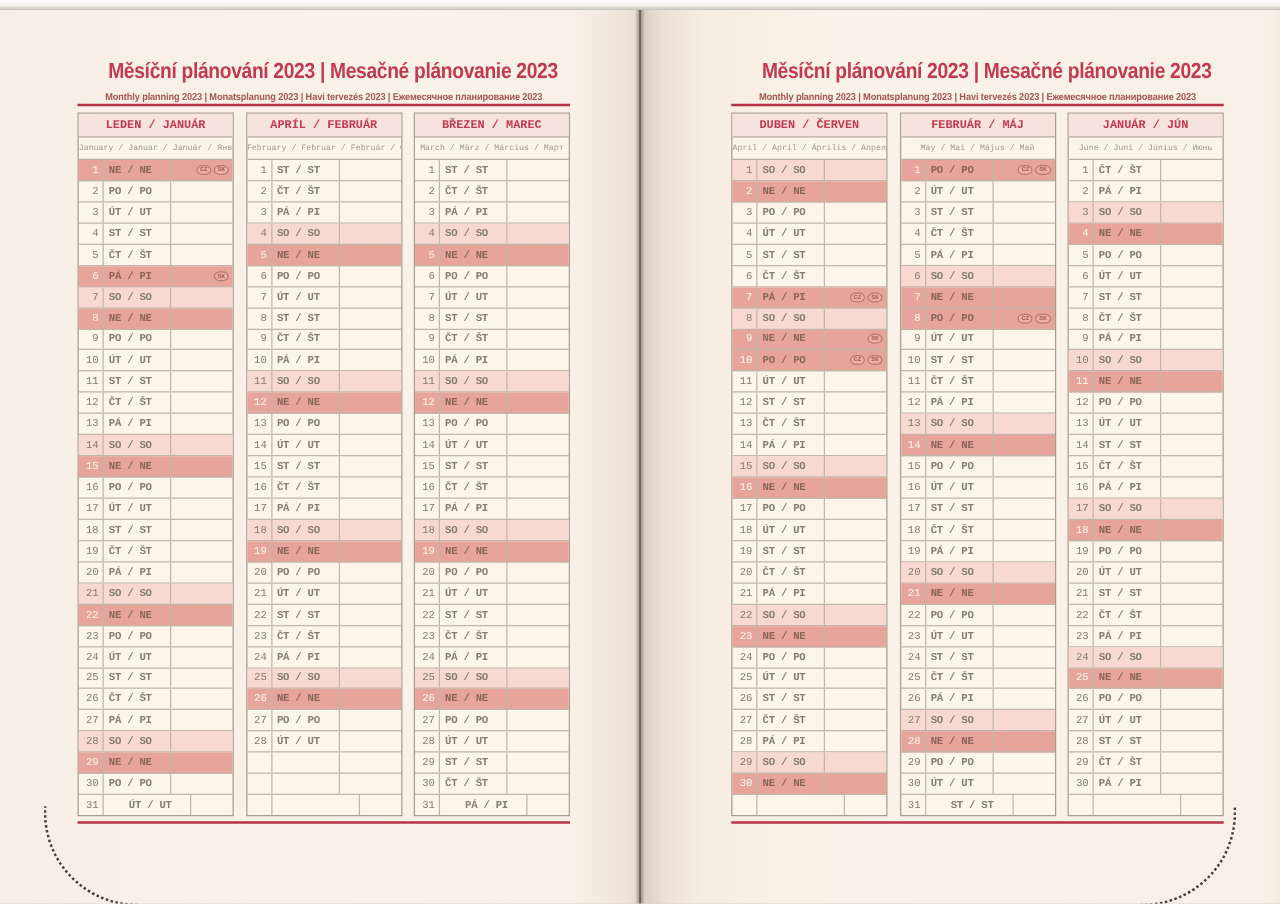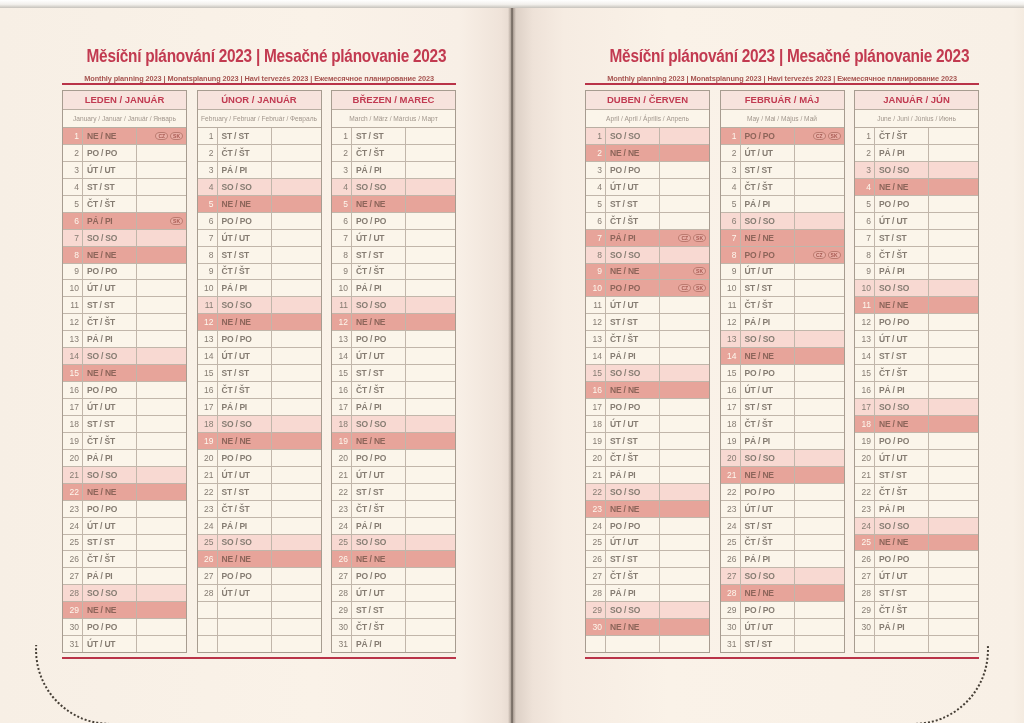--- a/index.html
+++ b/index.html
@@ -36,38 +36,38 @@
     display:inline-block;transform:scaleX(.88);transform-origin:center;
     font-size:17.5px;font-weight:bold;letter-spacing:-.3px;color:#c23a50;white-space:nowrap;
   }
   .subtitle{
     display:inline-block;transform:scaleX(.92);transform-origin:center;
     margin-top:3px;font-size:8px;font-weight:bold;letter-spacing:-.1px;color:#a65450;white-space:nowrap;
   }
   .rule-top{position:absolute;top:75px;left:0;width:394px;height:2px;background:#b93348;}
   .rule-bottom{position:absolute;top:649px;left:0;width:394px;height:2px;background:#b93348;}
 
-  .months{position:absolute;top:82px;left:0;width:394px;height:563px;display:flex;gap:9.5px;}
+  .months{position:absolute;top:82px;left:0;width:394px;height:563px;display:flex;gap:9.5px;font-family:Liberation Mono, monospace;}
   .month{
     width:125px;height:563px;box-sizing:border-box;display:flex;flex-direction:column;
     border:1px solid #a79c90;background:#fbf5ea;
   }
   .m-header{
     flex:0 0 18px;line-height:18px;text-align:center;
     background:#f7e3dd;border-bottom:1px solid #b9aea2;
     font-size:9.5px;font-weight:bold;color:#c13a51;letter-spacing:0;white-space:nowrap;
   }
   .m-langs{
     flex:0 0 17px;line-height:17px;text-align:center;
     border-bottom:1px solid #b9aea2;
     font-size:6.6px;color:#a1968c;white-space:nowrap;overflow:hidden;
   }
   .m-body{flex:1;display:flex;flex-direction:column;}
   .row{flex:1;display:flex;align-items:center;border-bottom:1px solid #c1b6aa;box-sizing:border-box;}
-  .row:last-child{border-bottom:none;}
+  .row:last-child{border-bottom:none;gap:16px;}
   .c-num{
     width:16px;flex:0 0 16px;box-sizing:content-box;text-align:right;padding-right:3px;
     border-right:1px solid #c1b6aa;font-size:8.5px;color:#857c72;height:100%;
     display:flex;align-items:center;justify-content:flex-end;
   }
   .c-day{
     width:49px;flex:0 0 49px;padding-left:4px;border-right:1px solid #c1b6aa;
     font-size:8.5px;font-weight:bold;letter-spacing:-.2px;color:#857c72;height:100%;
     display:flex;align-items:center;white-space:nowrap;
   }
@@ -263,21 +263,21 @@
               <div class="c-notes"></div>
             </div>
             <div class="row">
               <div class="c-num">31</div>
               <div class="c-day">ÚT / UT</div>
               <div class="c-notes"></div>
             </div>
           </div>
       </div>
       <div class="month">
-        <div class="m-header">ÚNOR / JANUÁR</div>
+        <div class="m-header">APRÍL / FEBRUÁR</div>
         <div class="m-langs">February / Februar / Február / Февраль</div>
         <div class="m-body">
             <div class="row">
               <div class="c-num">1</div>
               <div class="c-day">ST / ST</div>
               <div class="c-notes"></div>
             </div>
             <div class="row">
               <div class="c-num">2</div>
               <div class="c-day">ČT / ŠT</div>

